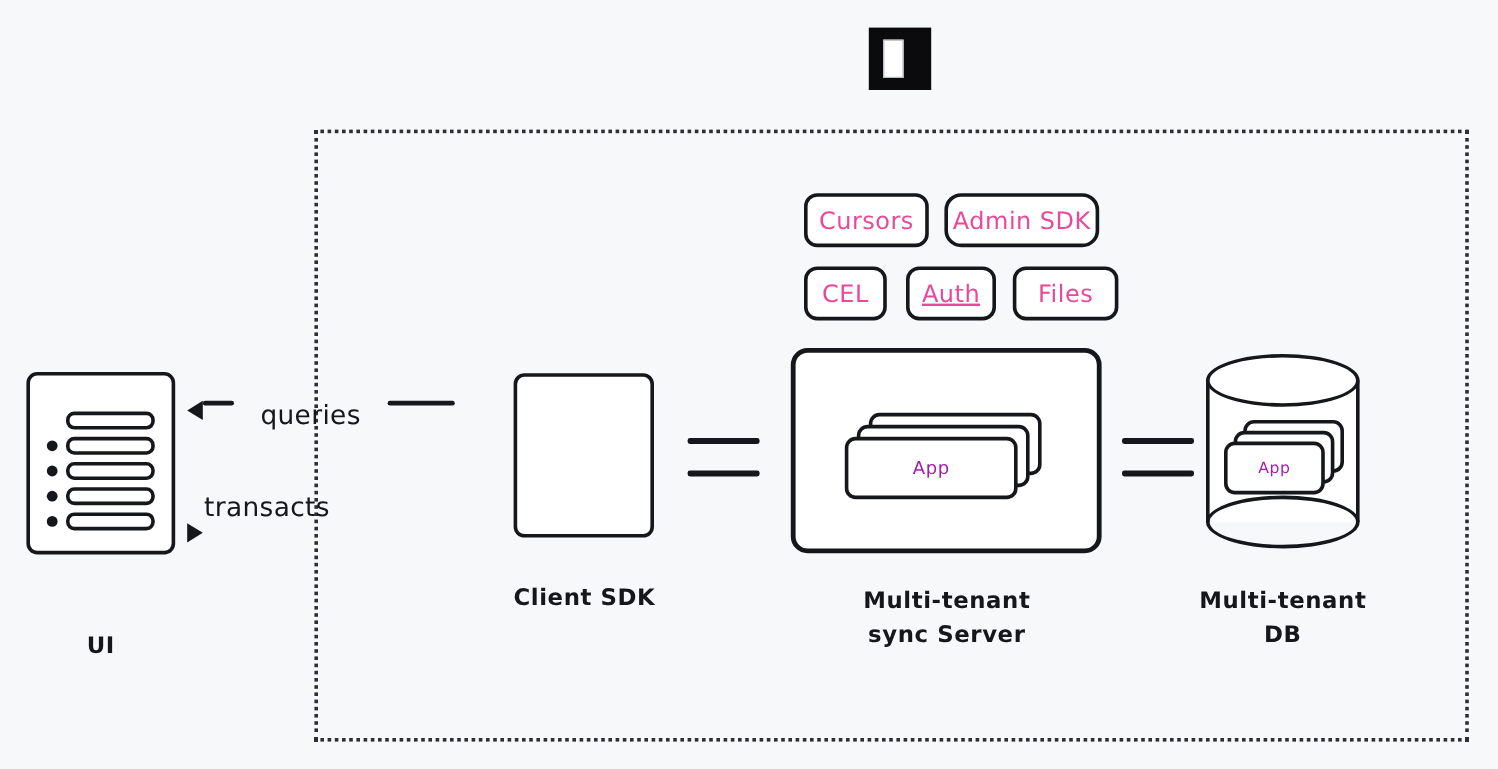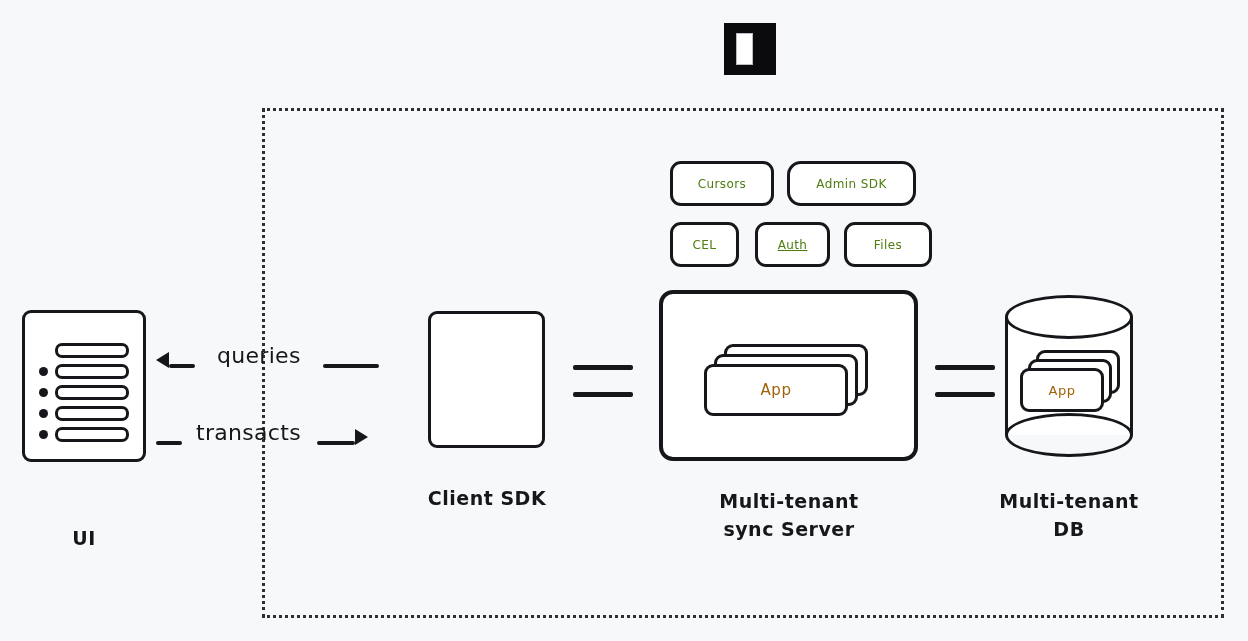--- a/index.html
+++ b/index.html
@@ -50,22 +50,22 @@
   
   .badge {
     position: absolute;
     background: #ffffff;
     border: 3.5px solid #15171a;
     border-radius: 11px;
     display: flex;
     align-items: center;
     justify-content: center;
     box-sizing: border-box;
-    color: #4d7c0f;
-    font-size: 12px;
+    color: #ec4899;
+    font-size: 20px;
     letter-spacing: 0.4px;
     white-space: nowrap;
   }
   #badge-cursors { left: 670px; top: 161px; width: 104px; height: 45px; }
   #badge-admin-sdk { left: 787px; top: 161px; width: 129px; height: 45px; border-radius: 14px; }
   #badge-cel   { left: 670px; top: 222px; width: 69px;  height: 45px; align-items: center; }
   #badge-auth  { left: 755px; top: 222px; width: 75px;  height: 45px; text-decoration: underline; }
   #badge-files { left: 844px; top: 222px; width: 88px;  height: 45px; }
 
   
@@ -115,21 +115,21 @@
   .app-stack { position: absolute; }
   .app-stack .card {
     position: absolute;
     background: #ffffff;
     border: 3.5px solid #15171a;
     border-radius: 9px;
     box-sizing: border-box;
     display: flex;
     align-items: center;
     justify-content: center;
-    color: #a16207;
+    color: #a21caf;
     letter-spacing: 0.5px;
   }
   #server-app-stack { left: 704px; top: 344px; width: 164px; height: 72px; }
   #server-app-stack .card { width: 144px; height: 52px; font-size: 15px; }
   #server-app-stack .c1 { left: 20px; top: 0; }
   #server-app-stack .c2 { left: 10px; top: 10px; }
   #server-app-stack .c3 { left: 0px;  top: 20px; }
 
   
   #db-node { position: absolute; left: 1005px; top: 295px; width: 128px; height: 162px; }
@@ -168,25 +168,25 @@
   }
   #conn-sdk-server-top    { left: 573px; top: 365px; width: 60px; }
   #conn-sdk-server-bottom { left: 573px; top: 392px; width: 60px; }
   #conn-server-db-top     { left: 935px; top: 365px; width: 60px; }
   #conn-server-db-bottom  { left: 935px; top: 392px; width: 60px; }
 
   
   .flow-row {
     position: absolute;
     display: flex;
-    align-items: flex-end;
+    align-items: flex-start;
     height: 34px;
   }
   #flow-queries   { left: 156px; top: 334px; width: 262px; }
-  #flow-transacts { left: 156px; top: 411px; width: 262px; }
+  #flow-transacts { left: 156px; top: 411px; width: 262px; flex-direction: column; }
   .flow-label {
     color: #15171a;
     font-size: 22px;
     letter-spacing: 0.3px;
     white-space: nowrap;
   }
   .seg { height: 4px; background: #15171a; border-radius: 2px; }
   .arrow-left, .arrow-right {
     width: 0; height: 0;
     border-top: 8px solid transparent;

